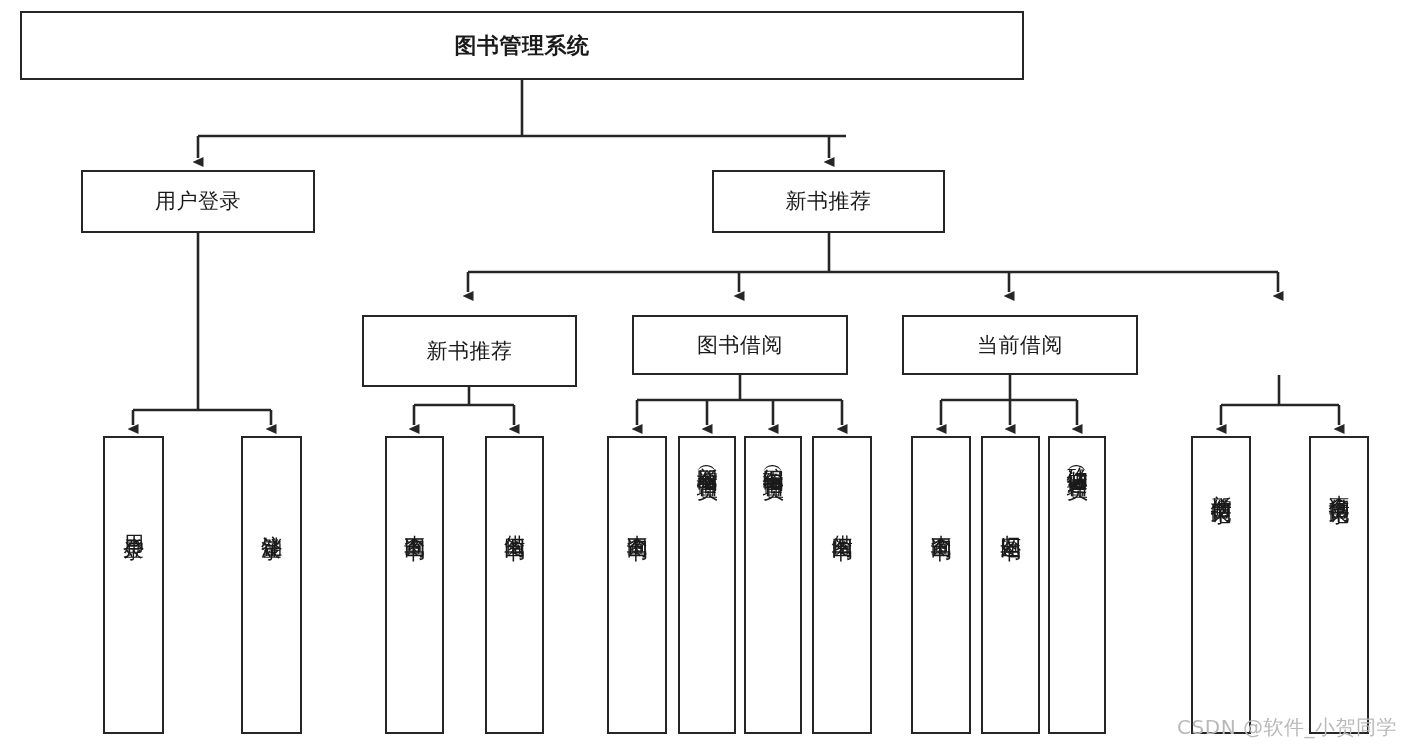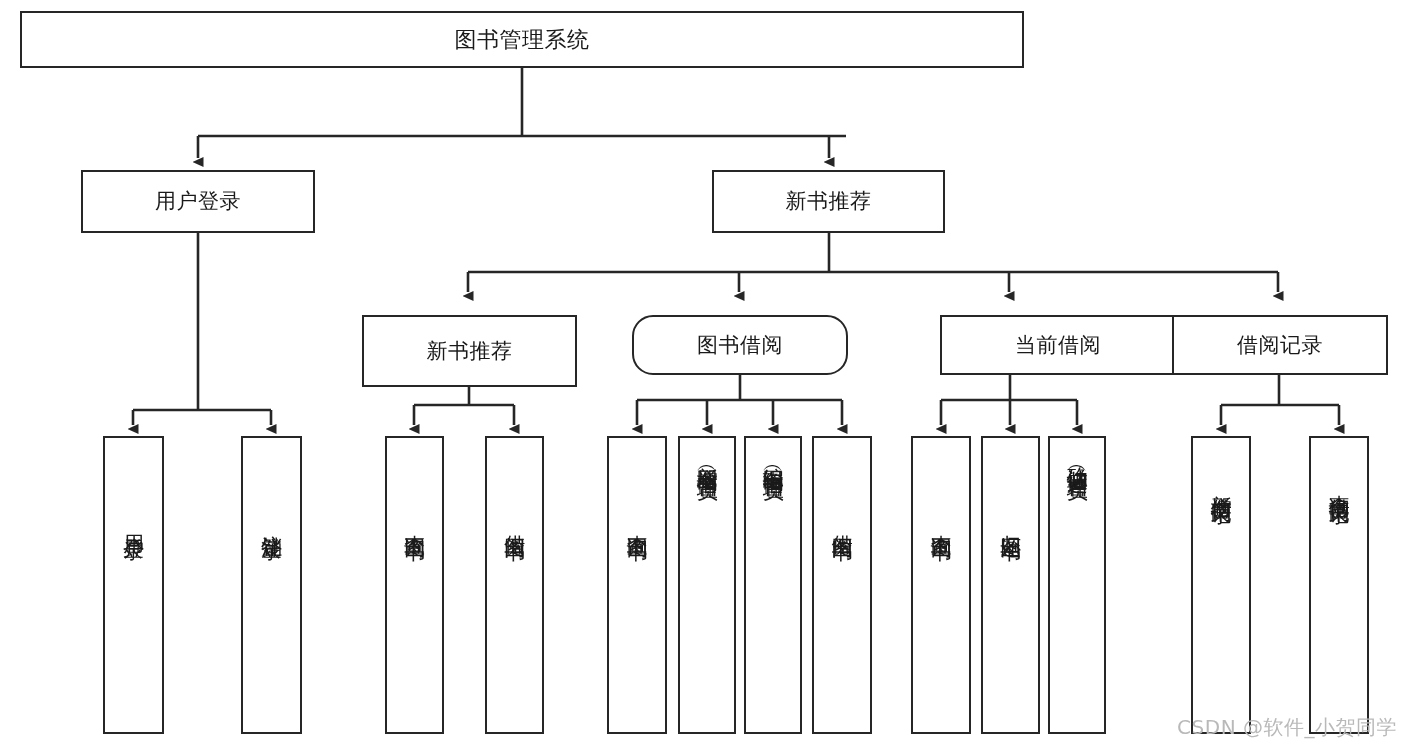--- a/index.html
+++ b/index.html
@@ -122,42 +122,39 @@
       <path d="M1010,400 L1010,425" marker-end="url(#arrow)"></path>
       <path d="M1077,400 L1077,425" marker-end="url(#arrow)"></path>
 
       <path d="M1279,375 L1279,405"></path>
       <path d="M1221,405 L1339,405"></path>
       <path d="M1221,405 L1221,425" marker-end="url(#arrow)"></path>
       <path d="M1339,405 L1339,425" marker-end="url(#arrow)"></path>
     </g>
   </svg>
 
-  <div class="node root horizontal" style="left:20px; top:11px; width:1004px; height:57px;">
+  <div class="node root horizontal" style="left:20px; top:11px; width:1004px; height:69px;font-weight:bold;">
     <span class="node-label">图书管理系统</span>
   </div>
 
   <div class="node horizontal" style="left:81px; top:170px; width:234px; height:63px;">
     <span class="node-label">用户登录</span>
   </div>
   <div class="node horizontal" style="left:712px; top:170px; width:233px; height:63px;">
     <span class="node-label">新书推荐</span>
   </div>
 
   <div class="node horizontal" style="left:362px; top:315px; width:215px; height:72px;">
     <span class="node-label">新书推荐</span>
   </div>
-  <div class="node horizontal" style="left:632px; top:315px; width:216px; height:60px;border-radius:21px;">
+  <div class="node horizontal" style="left:632px; top:315px; width:216px; height:60px;">
     <span class="node-label">图书借阅</span>
   </div>
-  <div class="node horizontal" style="left:902px; top:315px; width:236px; height:60px;margin-left:38px;">
+  <div class="node horizontal" style="left:902px; top:315px; width:236px; height:60px;">
     <span class="node-label">当前借阅</span>
-  </div>
-  <div class="node horizontal" style="left:1172px; top:315px; width:216px; height:60px;">
-    <span class="node-label">借阅记录</span>
   </div>
 
   <div class="node vertical" style="left:103px; top:436px; width:61px; height:298px; padding-top:80px;">
     <span class="node-label">用户登录</span>
   </div>
   <div class="node vertical" style="left:241px; top:436px; width:61px; height:298px; padding-top:80px;">
     <span class="node-label">注销登录</span>
   </div>
 
   <div class="node vertical" style="left:385px; top:436px; width:59px; height:298px; padding-top:80px;">

